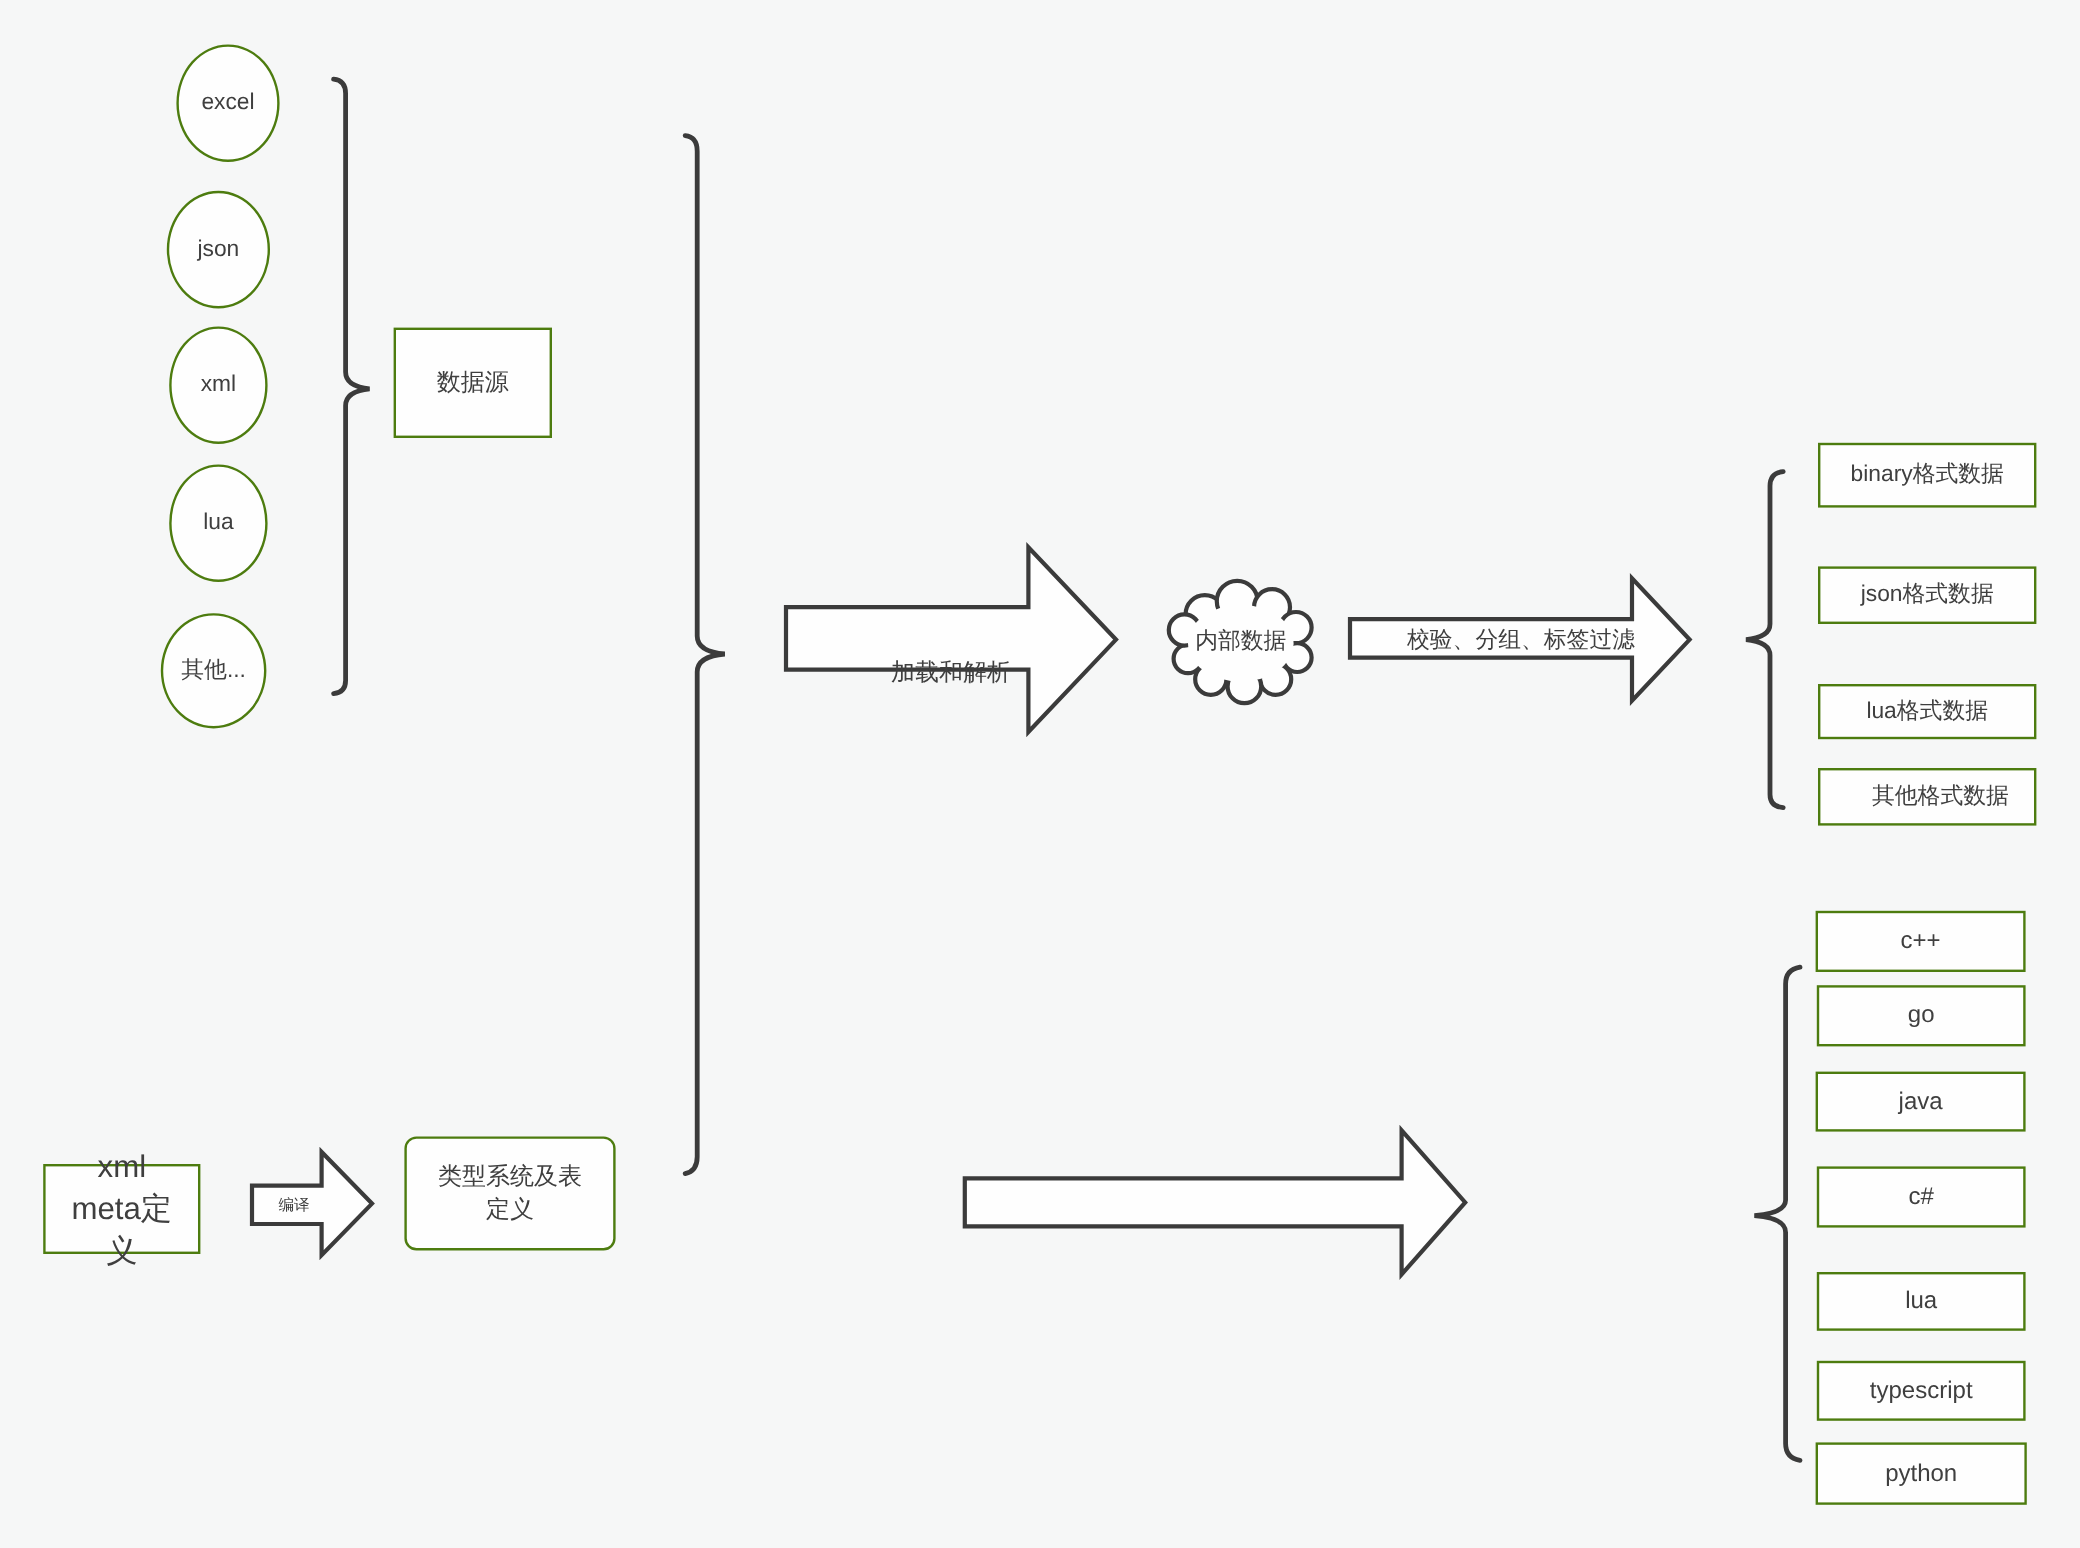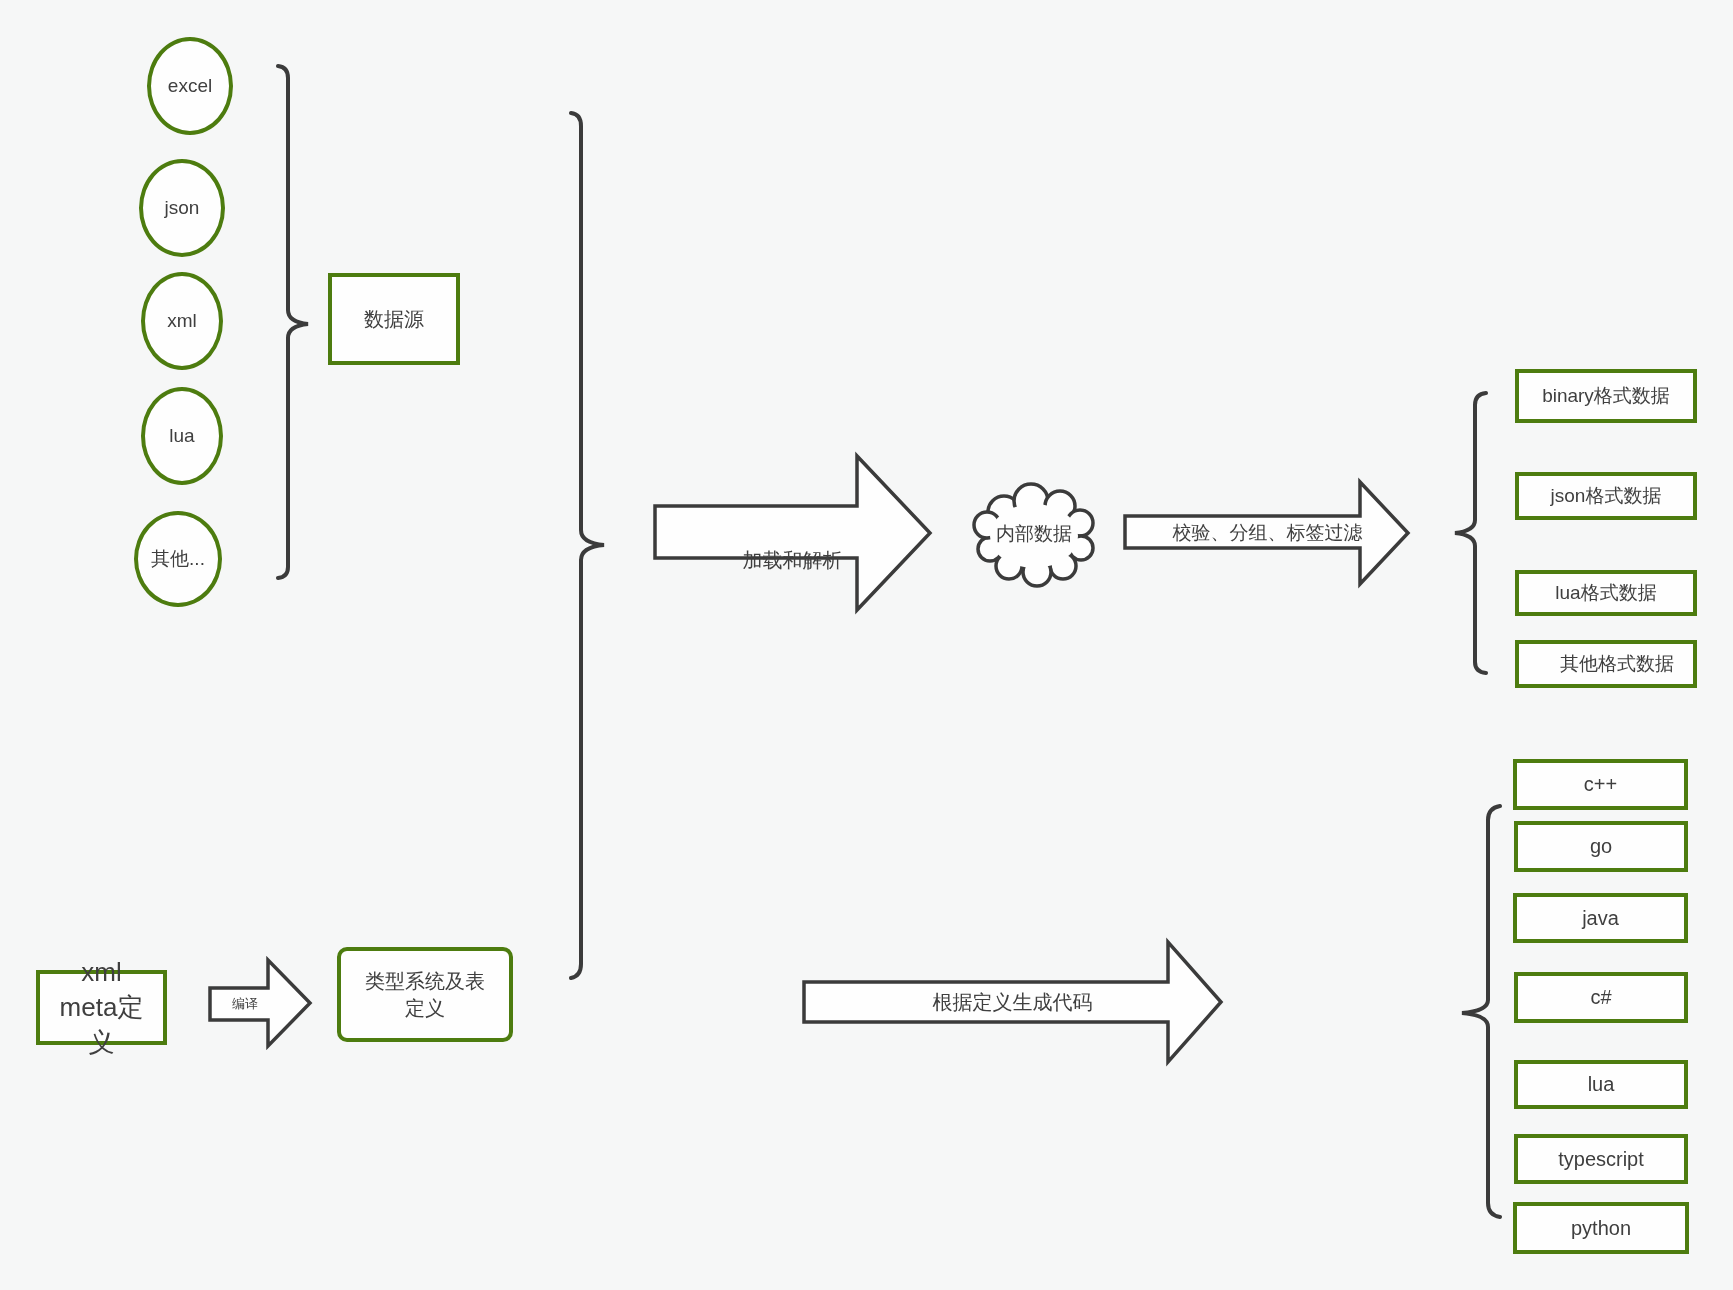--- a/index.html
+++ b/index.html
@@ -12,21 +12,21 @@
     width:1733px;height:1290px;
     background:#f6f7f7;
     overflow:hidden;
     color:#3f3f3f;
   }
   .layer{position:absolute;left:0;top:0;}
   .node{
     position:absolute;
     box-sizing:border-box;
     background:#fefefe;
-    border:4px solid #4d7c0f;
+    border:2px solid #4d7c0f;
     display:flex;align-items:center;justify-content:center;
     text-align:center;
     color:#3f3f3f;
     font-size:19px;
     line-height:1.35;
   }
   .ellipse{border-radius:50%;}
   .rounded{border-radius:10px;}
   .label{
     position:absolute;
@@ -83,21 +83,20 @@
     <span class="wrap-span" style="max-width:104px;">xml meta定义</span>
   </div>
   <div class="label" style="left:196px;top:987px;width:98px;height:34px;font-size:13px;">编译</div>
   <div class="node rounded" style="left:337px;top:947px;width:176px;height:95px;font-size:20px;">
     <span class="wrap-span" style="max-width:124px;">类型系统及表定义</span>
   </div>
 
   <div class="label" style="left:655px;top:506px;width:275px;height:52px;margin-top:28px;">加载和解析</div>
   <div class="label" style="left:974px;top:486px;width:120px;height:96px;font-size:19px;">内部数据</div>
   <div class="label" style="left:1125px;top:515px;width:285px;height:35px;font-size:19px;">校验、分组、标签过滤</div>
-  <div class="label" style="left:804px;top:982px;width:417px;height:40px;">根据定义生成代码</div>
 
   <div class="node" style="left:1515px;top:369px;width:182px;height:54px;">binary格式数据</div>
   <div class="node" style="left:1515px;top:472px;width:182px;height:48px;">json格式数据</div>
   <div class="node" style="left:1515px;top:570px;width:182px;height:46px;">lua格式数据</div>
   <div class="node" style="left:1515px;top:640px;width:182px;height:48px;padding-left:22px;">其他格式数据</div>
 
   <div class="node" style="left:1513px;top:759px;width:175px;height:51px;font-size:20px;">c++</div>
   <div class="node" style="left:1514px;top:821px;width:174px;height:51px;font-size:20px;">go</div>
   <div class="node" style="left:1513px;top:893px;width:175px;height:50px;font-size:20px;">java</div>
   <div class="node" style="left:1514px;top:972px;width:174px;height:51px;font-size:20px;">c#</div>

